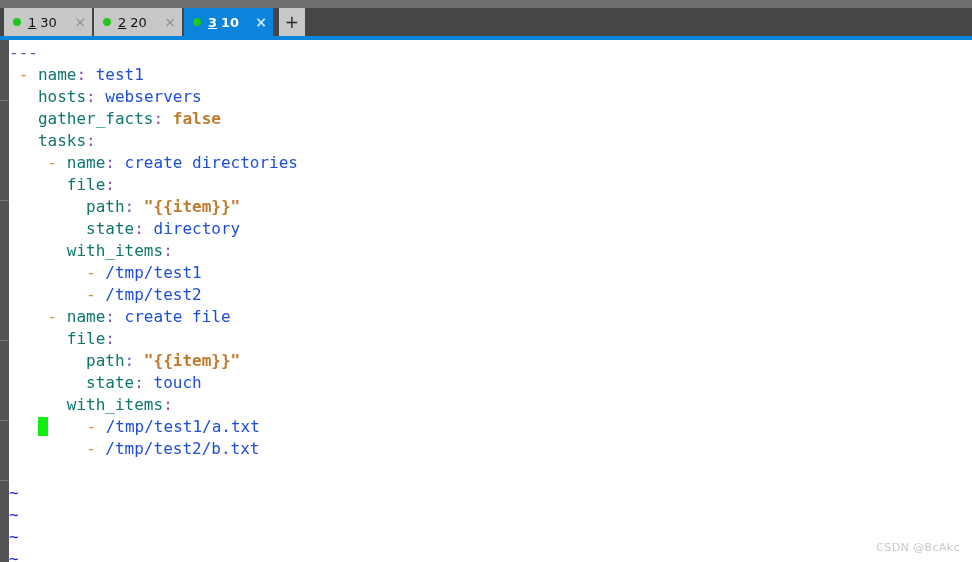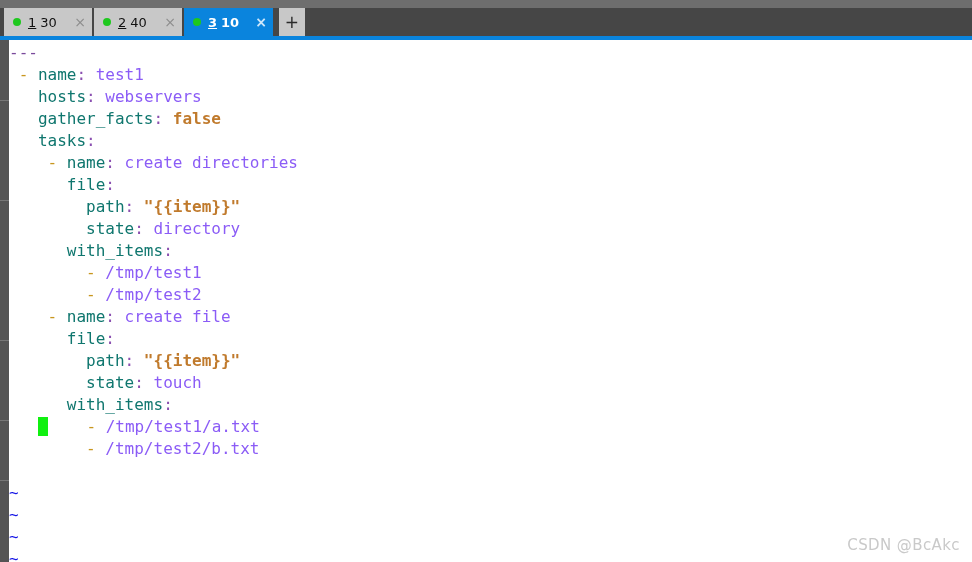--- a/index.html
+++ b/index.html
@@ -146,40 +146,40 @@
     white-space: pre;
   }
   .line {
     height: 22px;
     position: relative;
     white-space: pre;
   }
   
   .key    { color: #0f766e; }
   .colon  { color: #8a4fb0; }
-  .val    { color: #8b5cf6; }
+  .val    { color: #1d4ed8; }
   .str    { color: #c07a2c; font-weight: bold; }
   .dash   { color: #c8961e; }
   .meta   { color: #7a4a9c; }
   .tilde  { color: #1414e6; }
   .cursor {
     display: inline-block;
     width: 10px;
     height: 19px;
     background: #10f010;
     vertical-align: -4px;
   }
 
   
   .watermark {
     position: absolute;
     right: 12px;
     bottom: 8px;
     font-family: "DejaVu Sans", sans-serif;
-    font-size: 15px;
+    font-size: 11px;
     color: #c9c9c9;
     letter-spacing: 0.4px;
   }
 </style>
 </head>
 <body>
 
 <div class="app">
 
   <div class="tabbar">
@@ -187,21 +187,21 @@
     <div class="tabs" id="tabs-container">
         <div class="tab">
           <span class="dot" style="background: rgb(30, 200, 30);"></span>
           <span class="tnum">1</span>
           <span class="tlabel">30</span>
           <span class="tclose">×</span>
         </div>
         <div class="tab">
           <span class="dot" style="background: rgb(30, 200, 30);"></span>
           <span class="tnum">2</span>
-          <span class="tlabel">40</span>
+          <span class="tlabel">20</span>
           <span class="tclose">×</span>
         </div>
         <div class="tab active">
           <span class="dot" style="background: rgb(30, 200, 30);"></span>
           <span class="tnum">3</span>
           <span class="tlabel">10</span>
           <span class="tclose">×</span>
         </div>
         <div class="newtab">+</div>
       </div>

